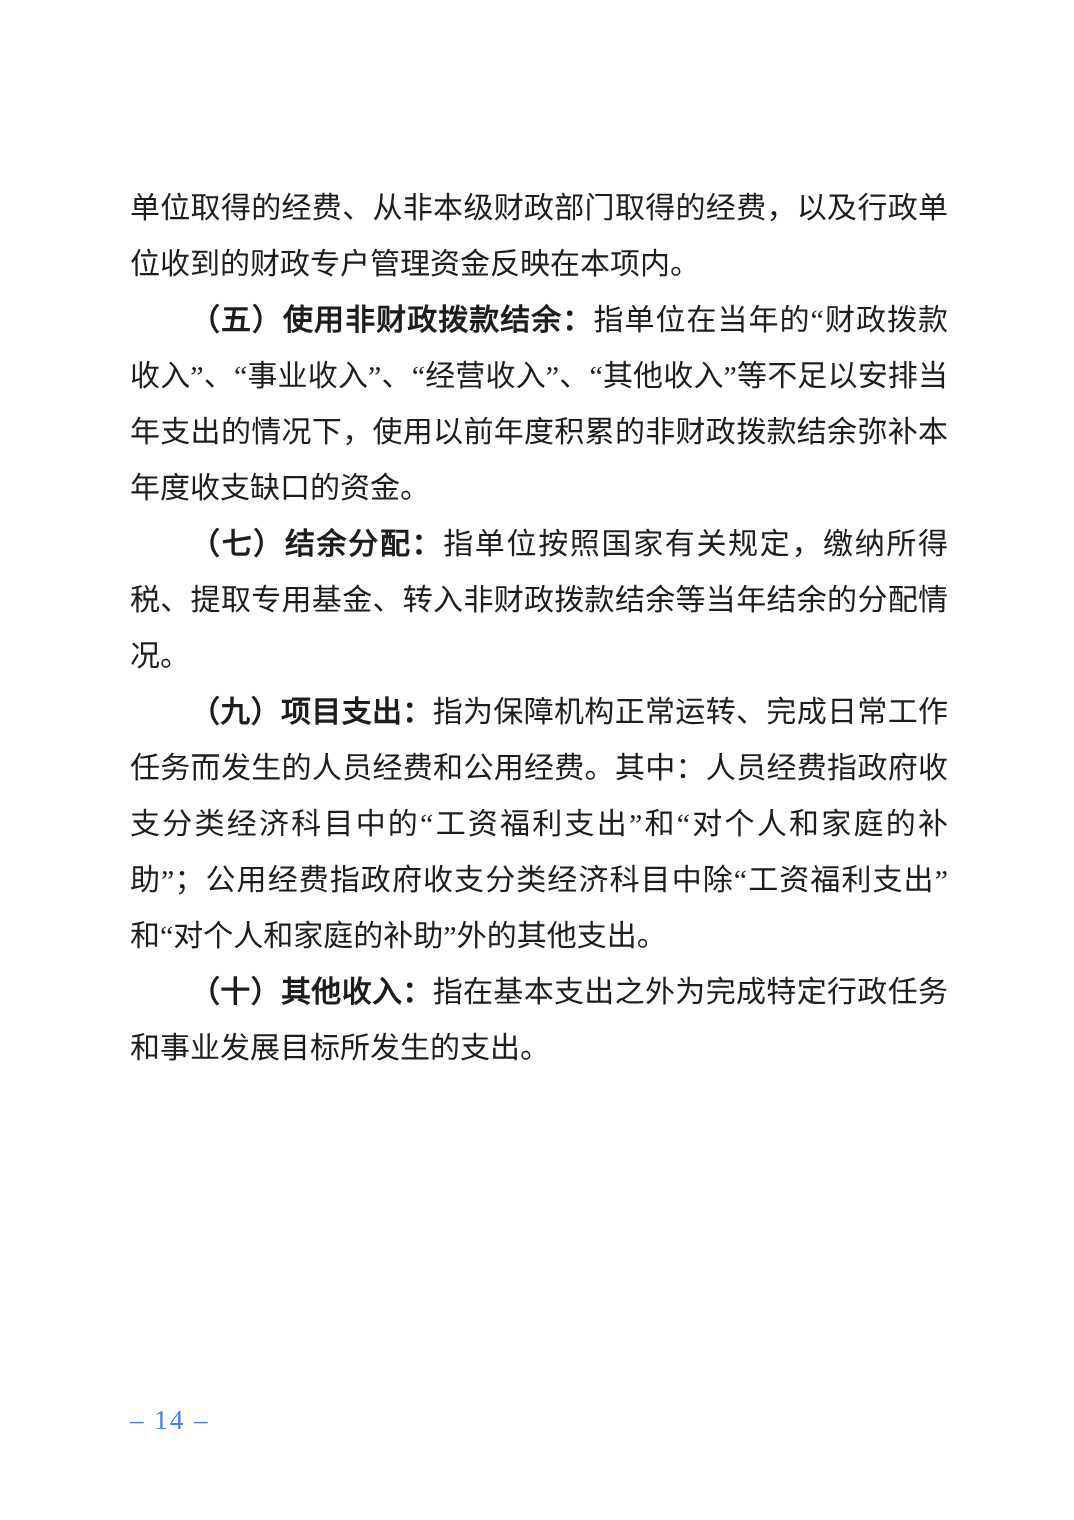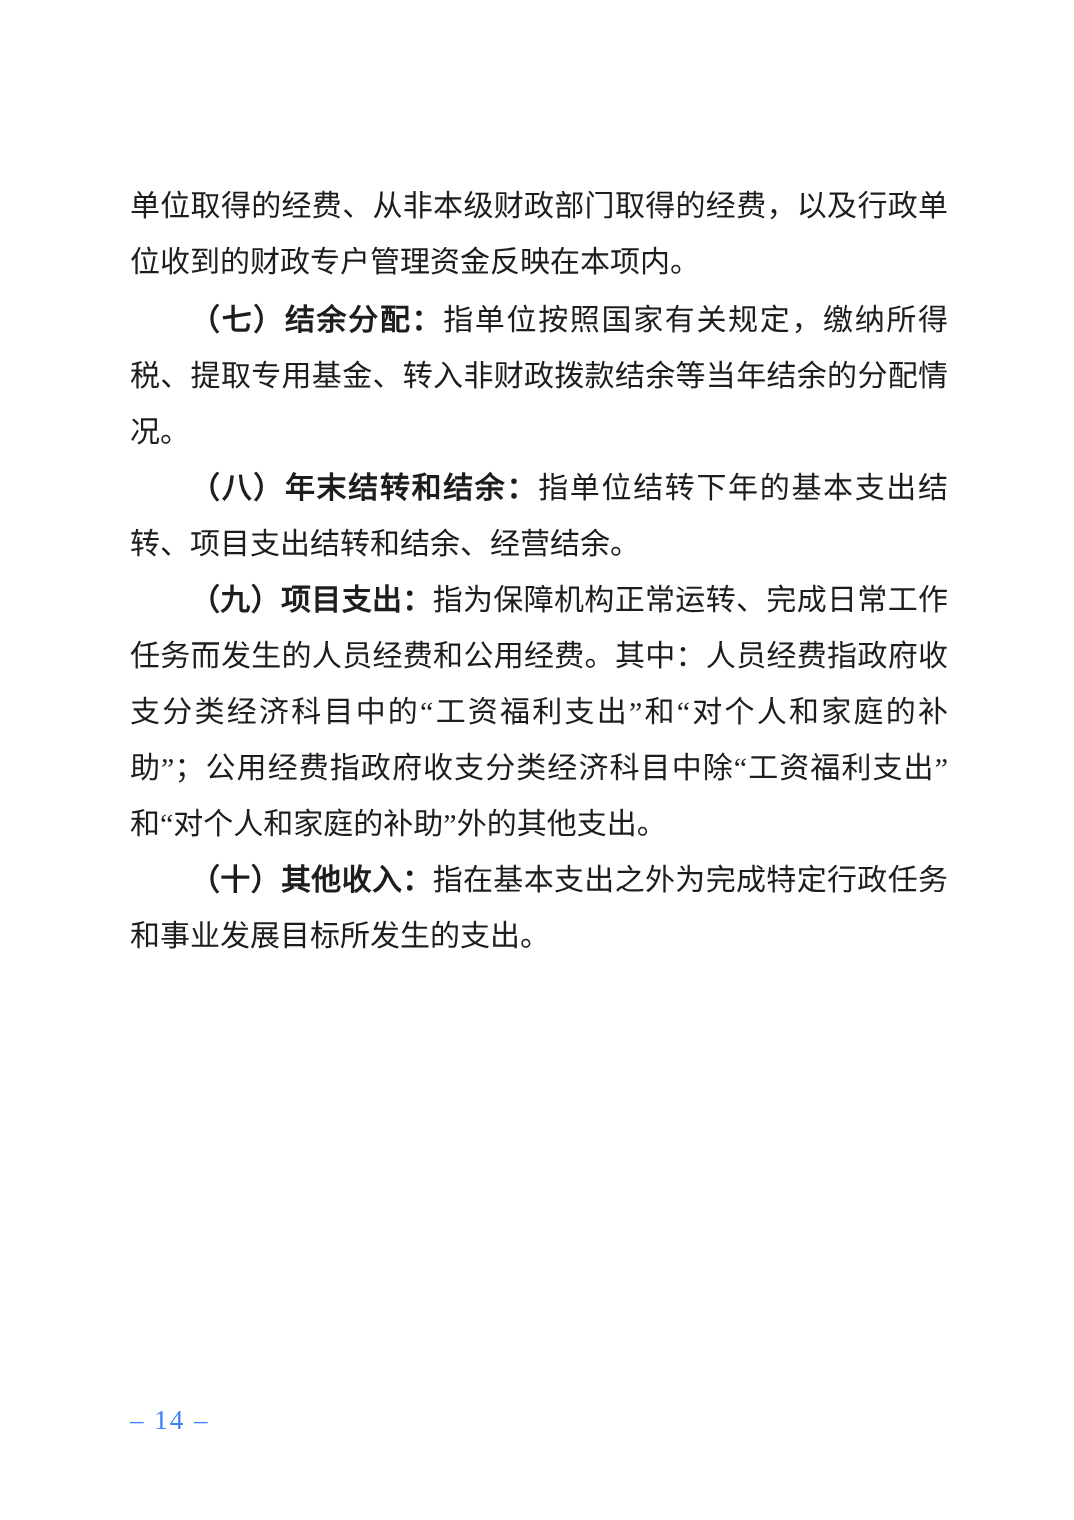--- a/index.html
+++ b/index.html
@@ -26,21 +26,20 @@
     margin: 0;
     font-size: 30px;
     line-height: 56px;
     text-align: justify;
     text-justify: inter-ideograph;
     text-indent: 2em;
     word-break: break-all;
   }
   .para.no-indent {
     text-indent: 0;
-    font-family: Liberation Mono, monospace;
   }
   .para b {
     font-weight: bold;
   }
   .footer {
     position: absolute;
     left: 130px;
     top: 1400px;
     font-size: 27px;
     line-height: 40px;
@@ -49,25 +48,25 @@
   }
 </style>
 </head>
 <body>
 
 <div class="page">
   <div class="content">
 
     <p class="para no-indent"><b></b><span>单位取得的经费、从非本级财政部门取得的经费，以及行政单位收到的财政专户管理资金反映在本项内。</span></p>
 
+    <p class="para"><b>（五）使用非财政拨款结余：</b><span>指单位在当年的“财政拨款收入”、“事业收入”、“经营收入”、“其他收入”等不足以安排当年支出的情况下，使用以前年度积累的非财政拨款结余弥补本年度收支缺口的资金。</span></p>
 
 
     <p class="para"><b>（七）结余分配：</b><span>指单位按照国家有关规定，缴纳所得税、提取专用基金、转入非财政拨款结余等当年结余的分配情况。</span></p>
 
-    <p class="para"><b>（八）年末结转和结余：</b><span>指单位结转下年的基本支出结转、项目支出结转和结余、经营结余。</span></p>
 
     <p class="para"><b>（九）项目支出：</b><span>指为保障机构正常运转、完成日常工作任务而发生的人员经费和公用经费。其中：人员经费指政府收支分类经济科目中的“工资福利支出”和“对个人和家庭的补助”；公用经费指政府收支分类经济科目中除“工资福利支出”和“对个人和家庭的补助”外的其他支出。</span></p>
 
     <p class="para"><b>（十）其他收入：</b><span>指在基本支出之外为完成特定行政任务和事业发展目标所发生的支出。</span></p>
 
 
   </div>
 
   <div class="footer">– 14 –</div>
 </div>

